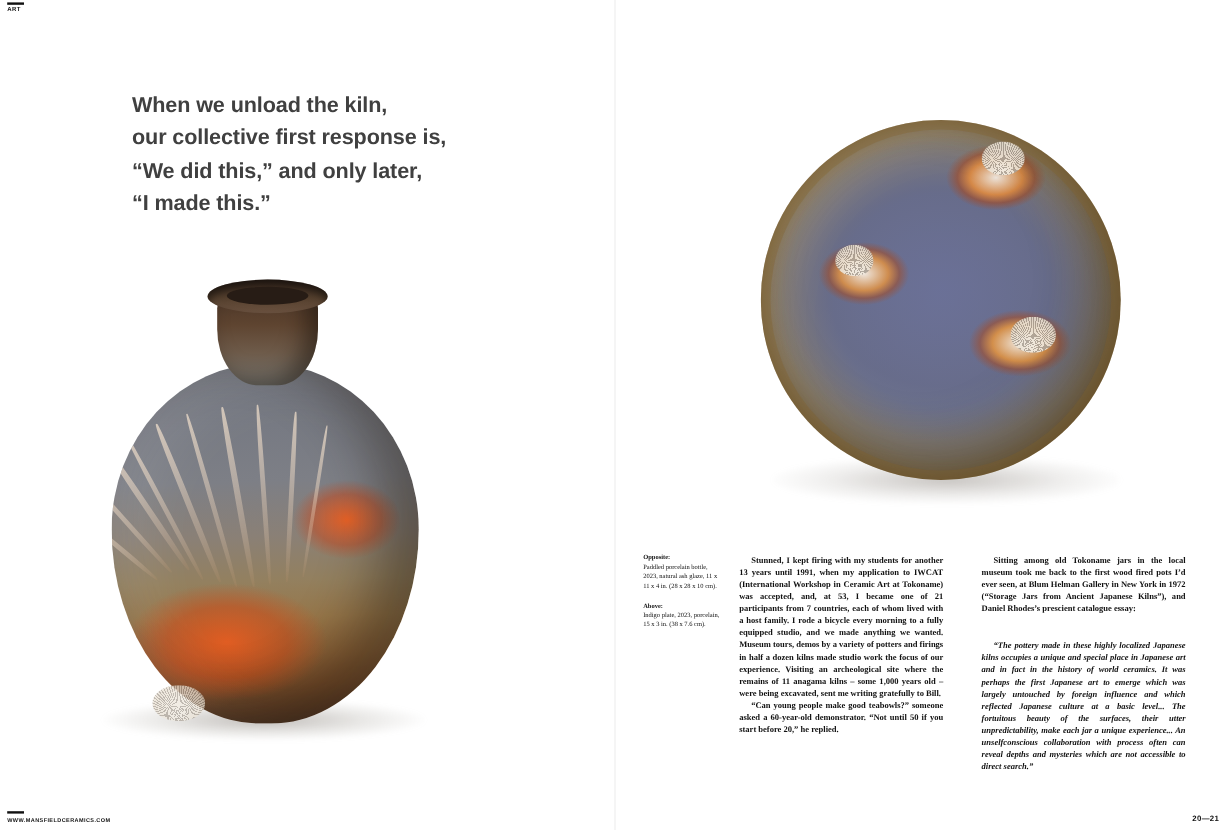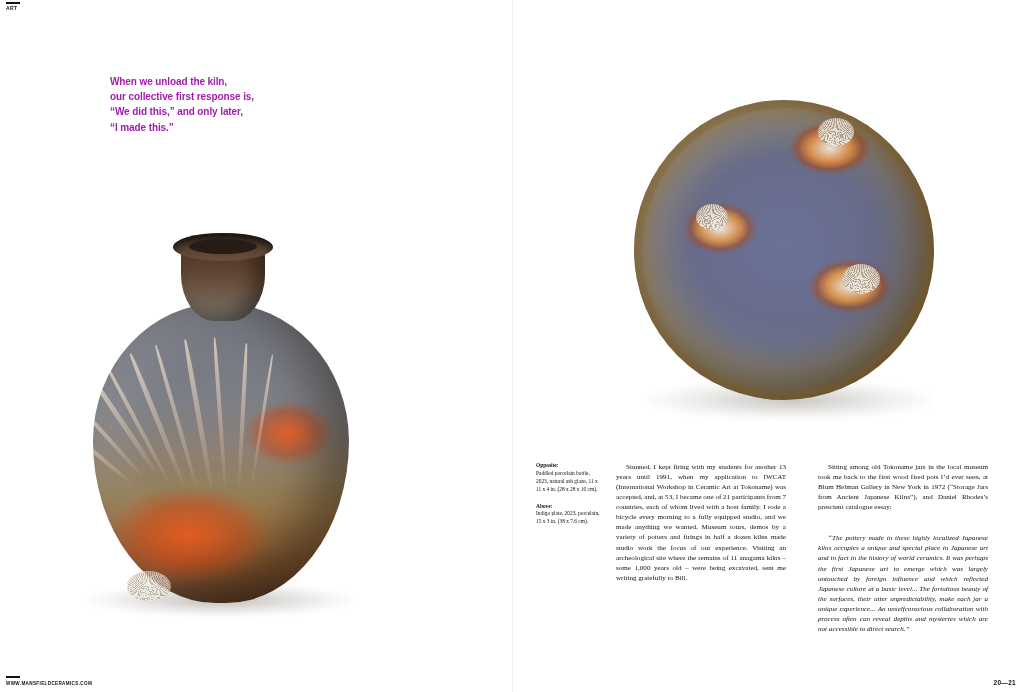--- a/index.html
+++ b/index.html
@@ -74,25 +74,25 @@
     color: #111;
   }
 
   
   .pullquote {
     position: absolute;
     left: 110px;
     top: 74px;
     width: 300px;
     font-family: "Liberation Sans", sans-serif;
-    font-size: 10px;
+    font-size: 18px;
     font-weight: bold;
     line-height: 1.52;
     letter-spacing: -0.1px;
-    color: #a21caf;
+    color: #404040;
     white-space: pre-line;
   }
 
   
   .vase-figure {
     position: absolute;
     left: 55px;
     top: 215px;
     width: 330px;
     height: 430px;
@@ -258,20 +258,21 @@
   }
   .body-col {
     position: absolute;
     top: 462px;
     width: 170px;
     font-family: "Liberation Serif", serif;
     font-size: 7.1px;
     line-height: 1.42;
     color: #111;
     text-align: justify;
+    font-weight: bold;
   }
   .body-col.col-1 { left: 616px; }
   .body-col.col-2 { left: 818px; }
   .body-col p { margin: 0; text-indent: 10px; }
   .body-col .quote {
     font-style: italic;
     text-indent: 10px;
     display: block;
     margin-top: 21px;
   }
@@ -325,20 +326,21 @@
     <div>Paddled porcelain bottle, 2023, natural ash glaze, 11 x 11 x 4 in. (28 x 28 x 10 cm).</div>
   </div>
   <div class="caption-block">
     <div class="caption-lead">Above:</div>
     <div>Indigo plate, 2023, porcelain, 15 x 3 in. (38 x 7.6 cm).</div>
   </div>
 </div>
 
 <div class="body-col col-1">
   <p>Stunned, I kept firing with my students for another 13 years until 1991, when my application to IWCAT (International Workshop in Ceramic Art at Tokoname) was accepted, and, at 53, I became one of 21 participants from 7 countries, each of whom lived with a host family. I rode a bicycle every morning to a fully equipped studio, and we made anything we wanted. Museum tours, demos by a variety of potters and firings in half a dozen kilns made studio work the focus of our experience. Visiting an archeological site where the remains of 11 anagama kilns – some 1,000 years old – were being excavated, sent me writing gratefully to Bill.</p>
+  <p>“Can young people make good teabowls?” someone asked a 60-year-old demonstrator. “Not until 50 if you start before 20,” he replied.</p>
 </div>
 
 <div class="body-col col-2">
   <p>Sitting among old Tokoname jars in the local museum took me back to the first wood fired pots I’d ever seen, at Blum Helman Gallery in New York in 1972 (“Storage Jars from Ancient Japanese Kilns”), and Daniel Rhodes’s prescient catalogue essay:</p>
   <span class="quote">“The pottery made in these highly localized Japanese kilns occupies a unique and special place in Japanese art and in fact in the history of world ceramics. It was perhaps the first Japanese art to emerge which was largely untouched by foreign influence and which reflected Japanese culture at a basic level... The fortuitous beauty of the surfaces, their utter unpredictability, make each jar a unique experience...  An unselfconscious collaboration with process often can reveal depths and mysteries which are not accessible to direct search.”</span>
 </div>
 
 <div class="rule-bottom-left"></div>
 <div class="footer-left">WWW.MANSFIELDCERAMICS.COM</div>
 <div class="footer-right">20—21</div>

